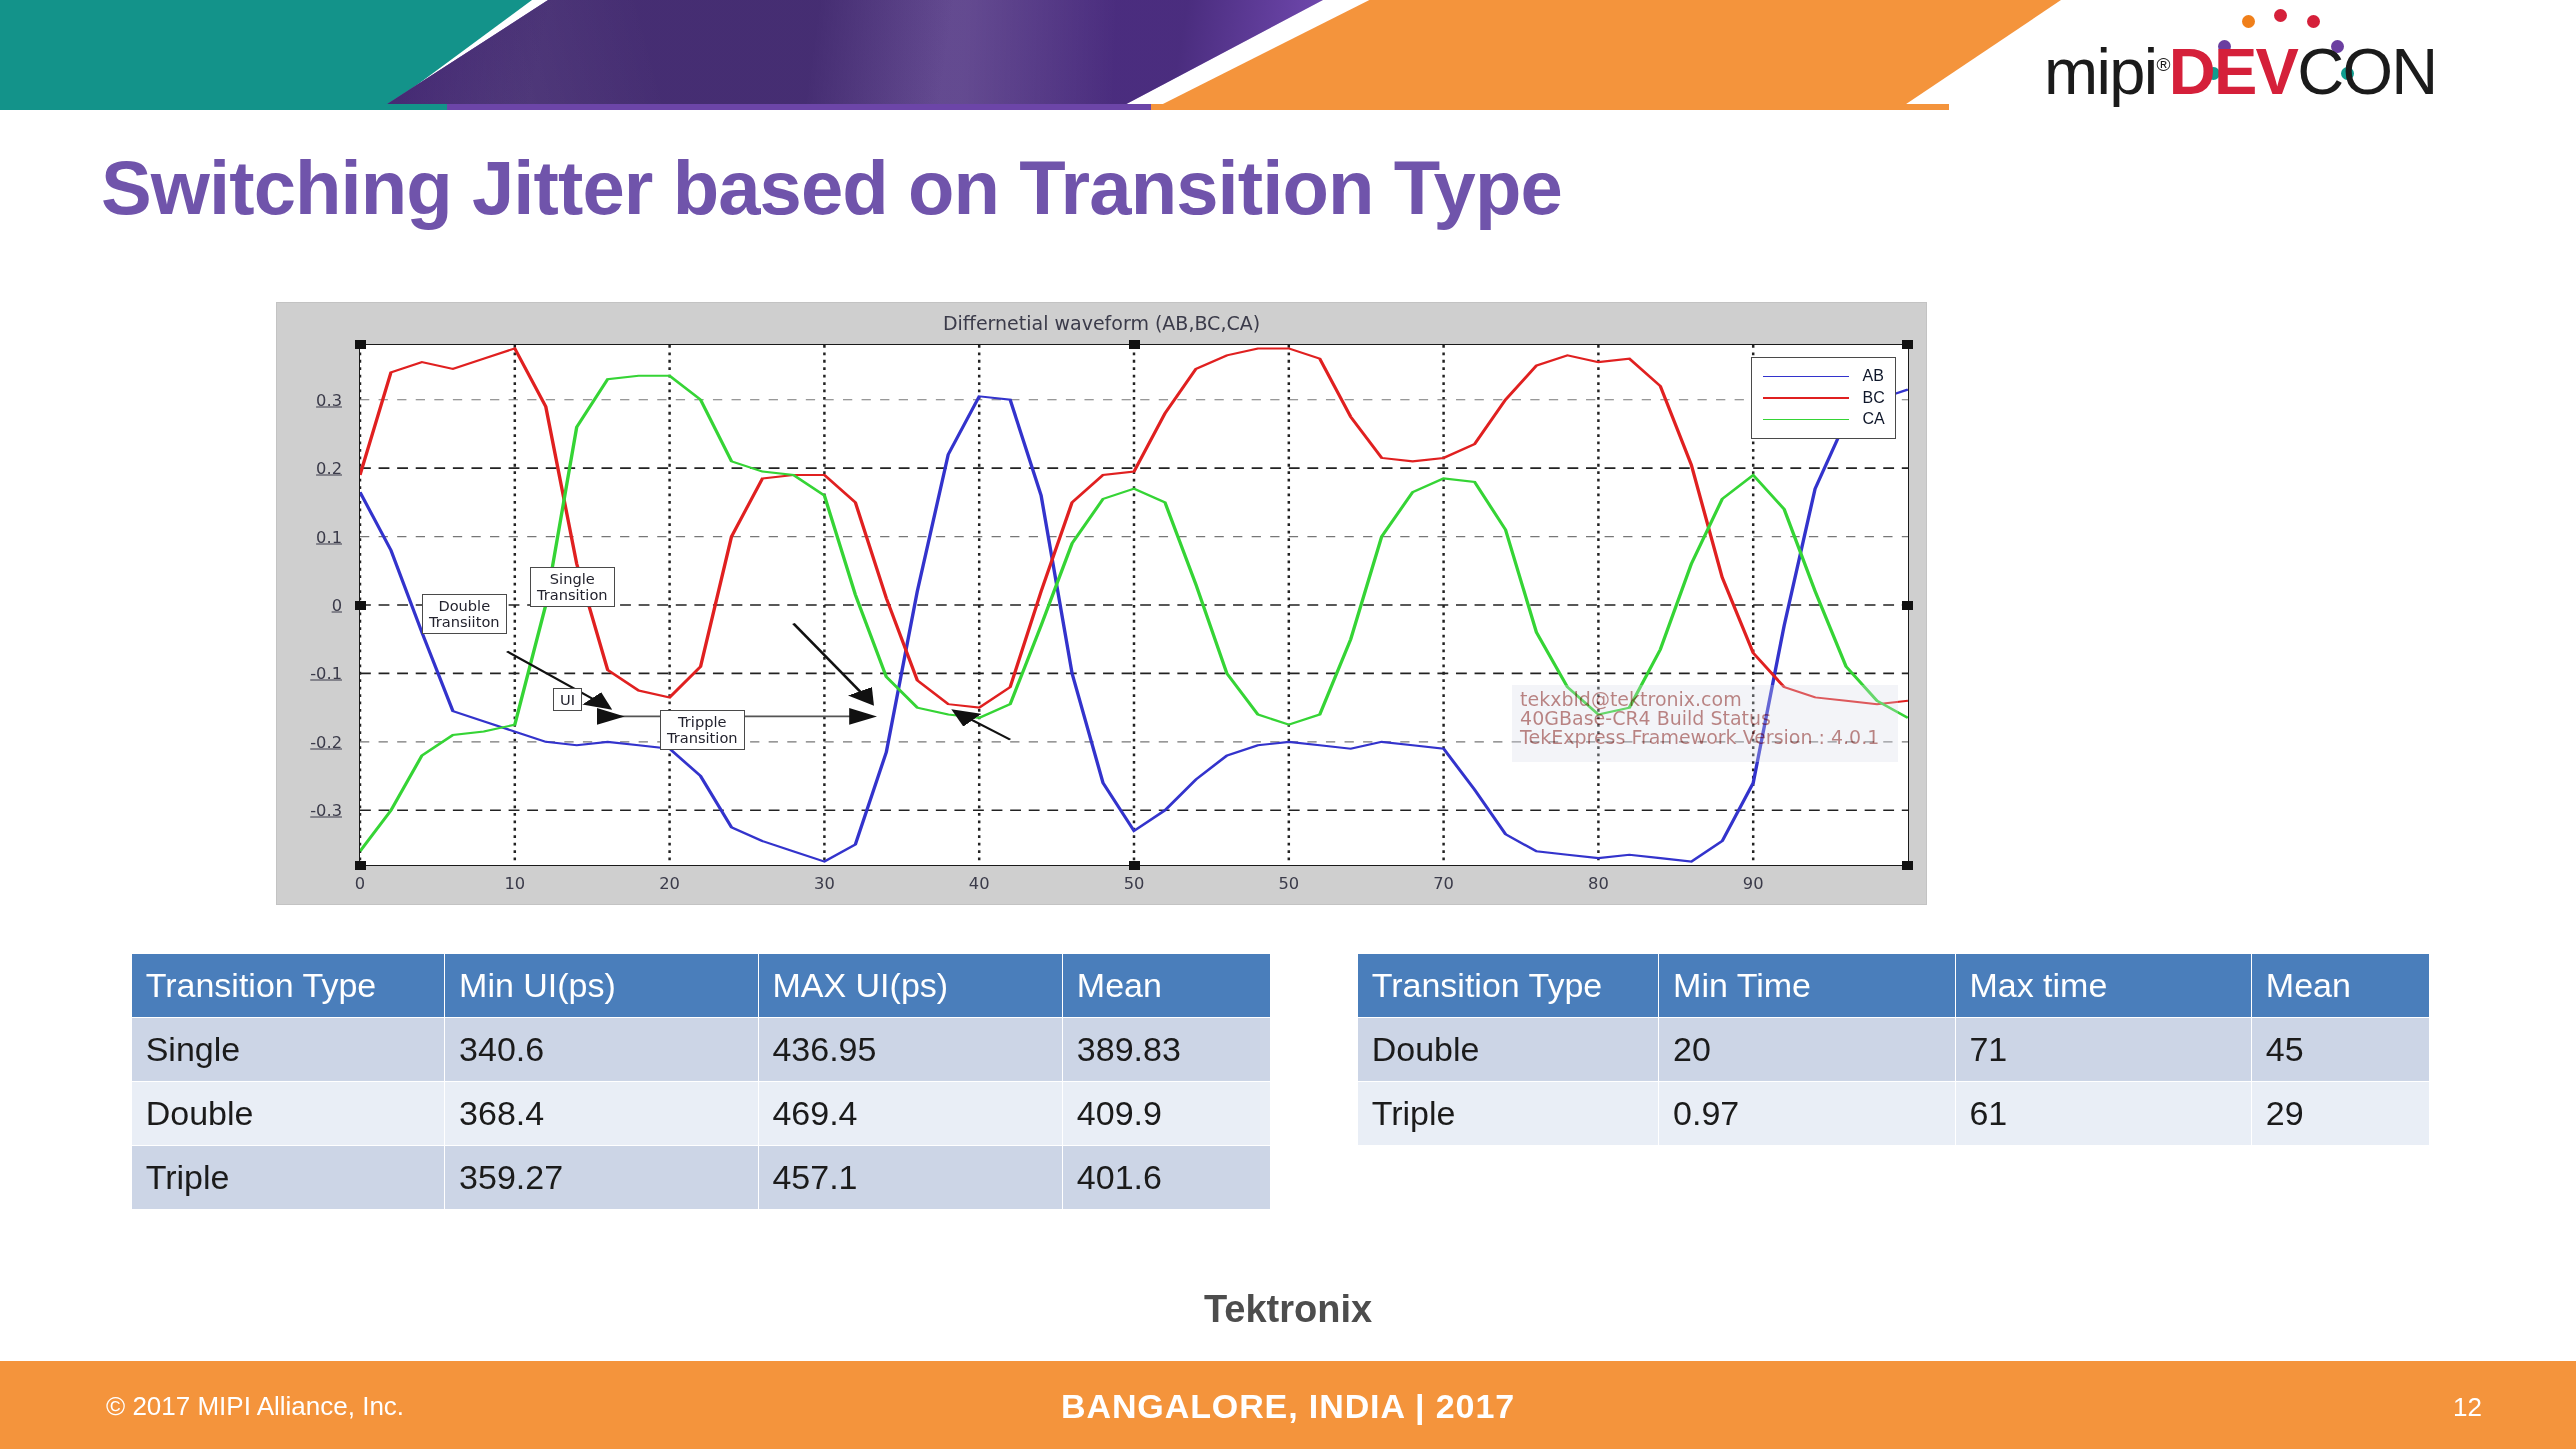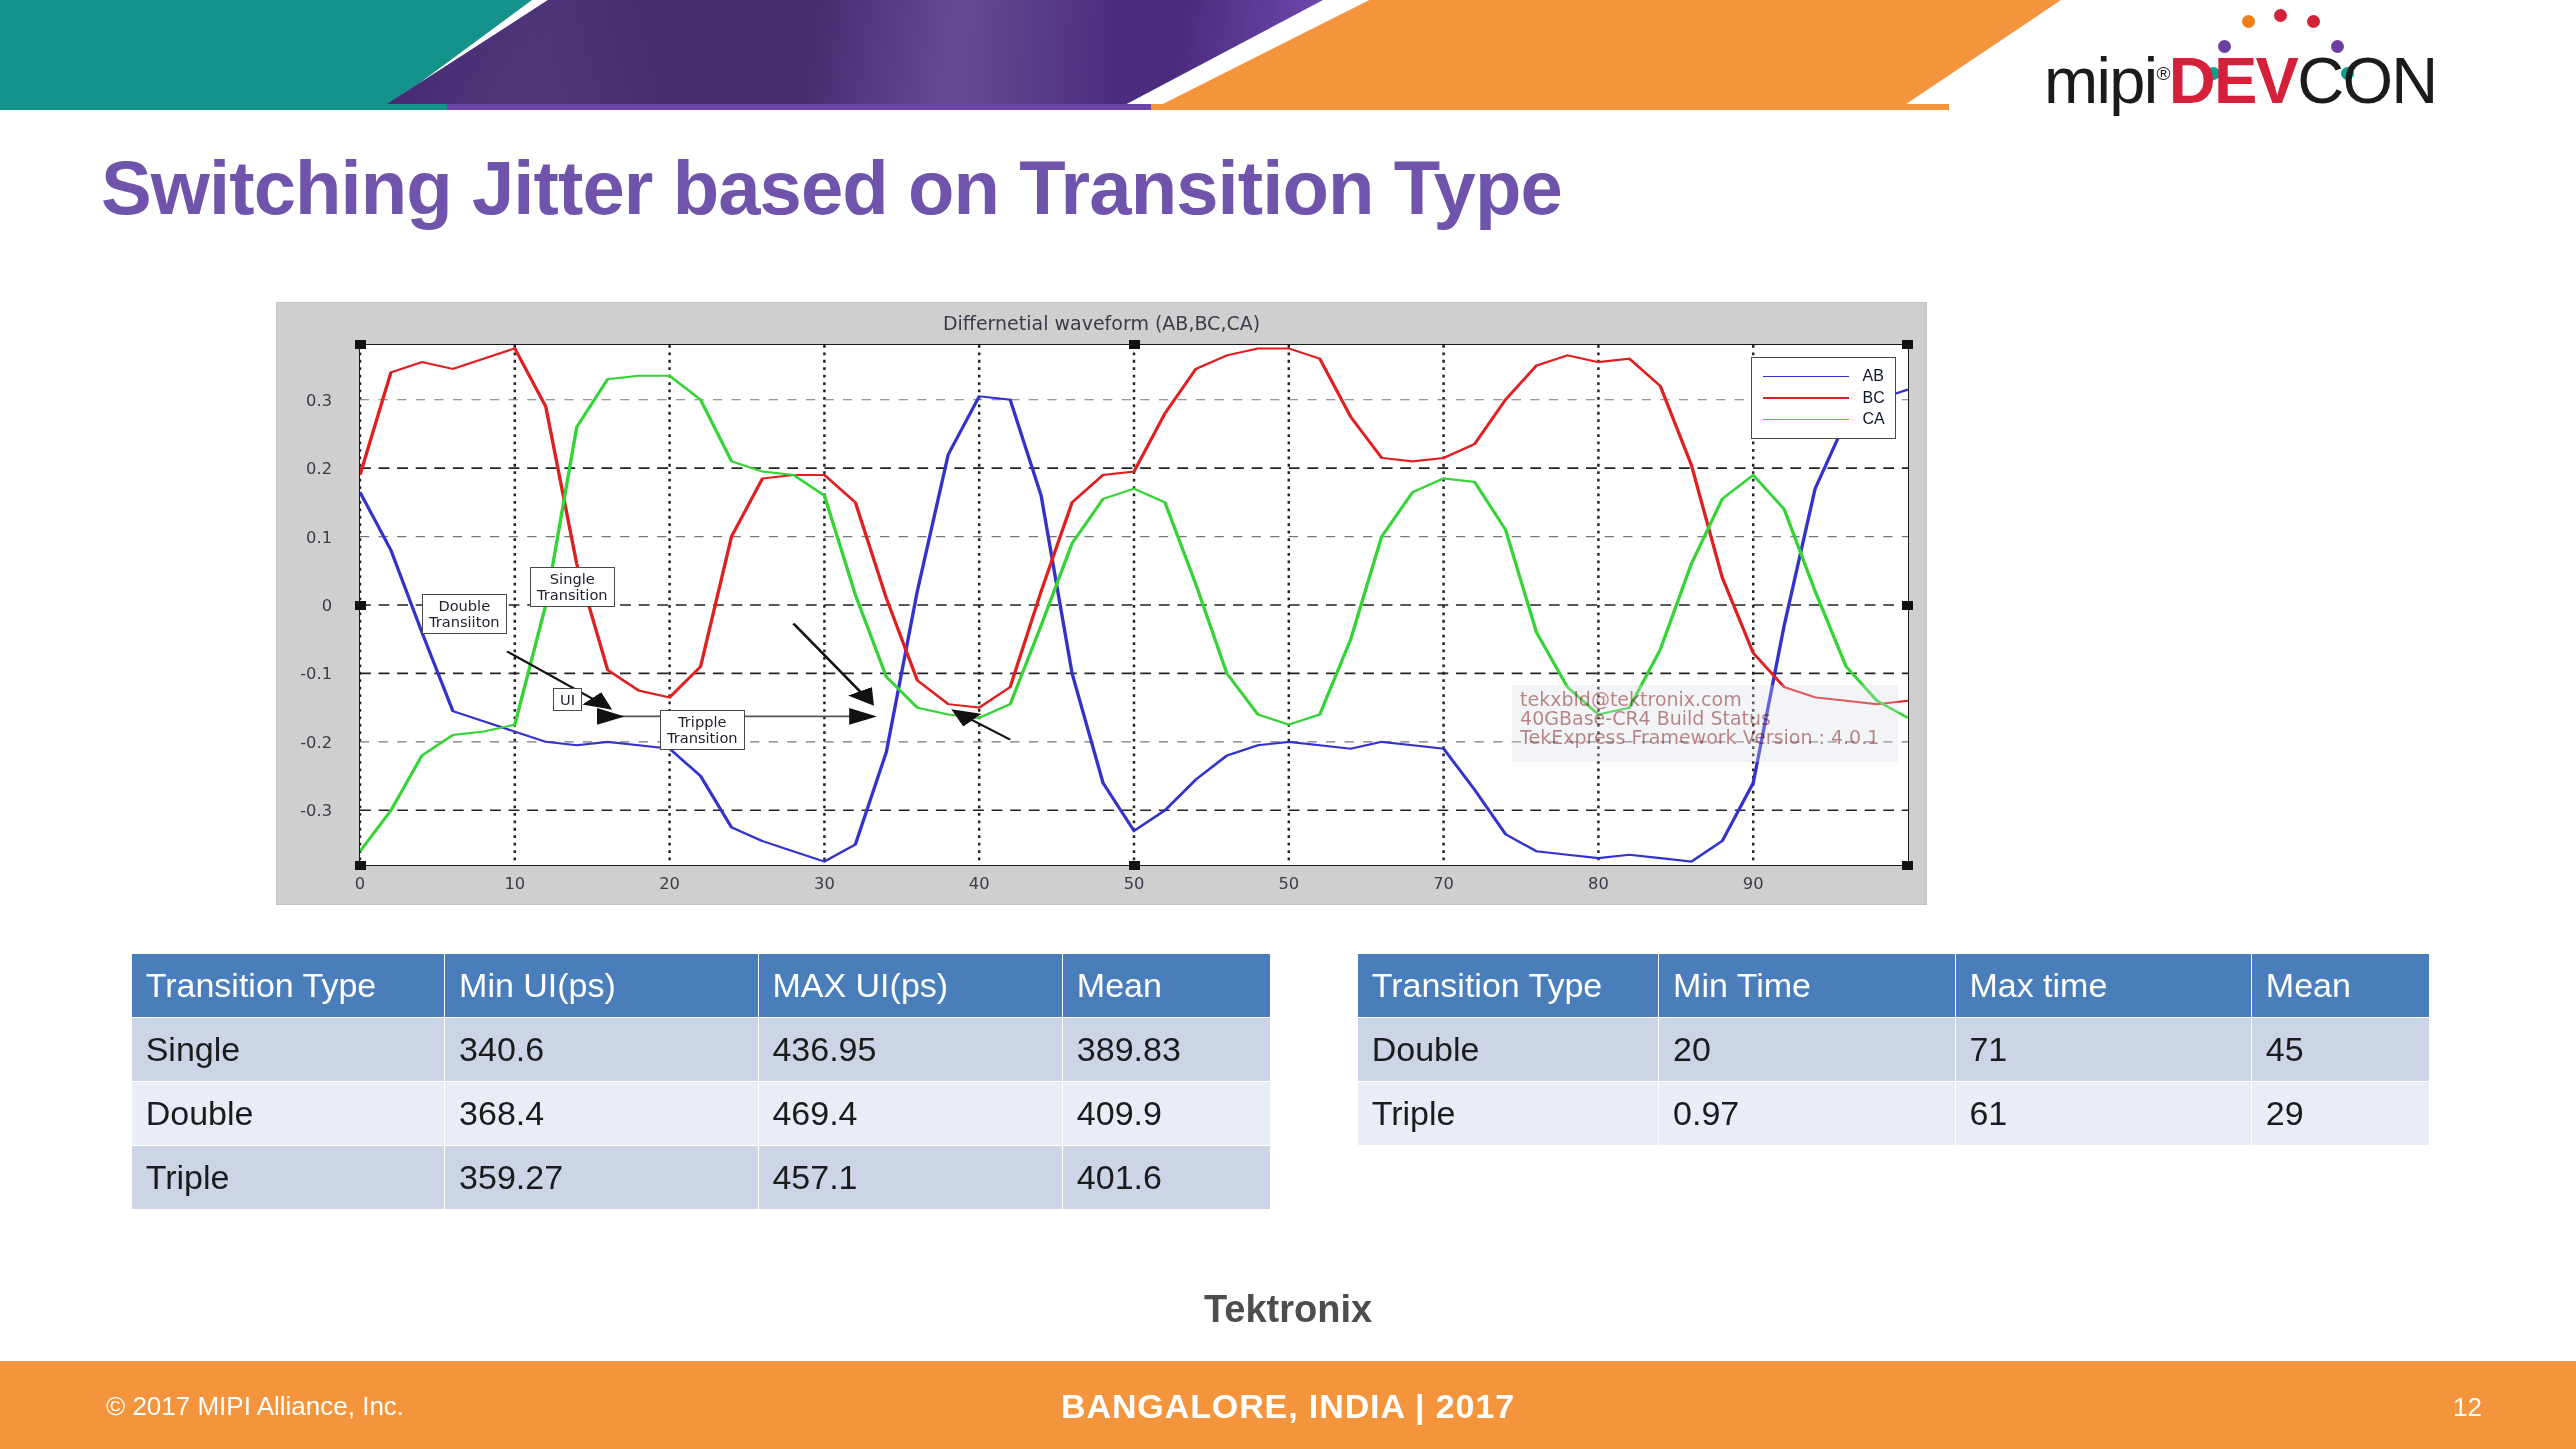--- a/index.html
+++ b/index.html
@@ -26,41 +26,41 @@
     clip-path:polygon(24% 0,100% 0,82% 100%,0 100%);}
   #band-baseline{left:0;top:104px;width:1949px;height:6px;background:#f4943c;}
   #band-baseline-teal{left:0;top:104px;width:447px;height:6px;background:#13938a;}
   #band-baseline-purple{left:447px;top:104px;width:704px;height:6px;background:#6c45a8;}
 
   
   #brand-logo{position:absolute;right:34px;top:6.9px;width:498px;height:94px;}
   #logo-dots{position:absolute;left:160px;top:1.7px;width:155px;height:45px;}
   #logo-dots span{position:absolute;width:13px;height:13px;border-radius:50%;}
   #logo-wordmark{position:absolute;left:0;top:24px;width:498px;
-    font-size:65px;font-weight:700;letter-spacing:-1.7px;line-height:85px;white-space:nowrap;}
+    font-size:65px;font-weight:700;letter-spacing:-1.7px;line-height:67px;white-space:nowrap;}
   #logo-mipi{color:#1b1b1b;font-weight:400;}
   #logo-reg{font-size:19px;vertical-align:super;color:#1b1b1b;font-weight:400;}
   #logo-dev{color:#d5203a;font-weight:800;}
   #logo-con{color:#1b1b1b;font-weight:400;}
 
   
   #page-title{position:absolute;left:101px;top:144px;width:2233px;
     font-size:76px;font-weight:700;color:#7054ab;letter-spacing:-0.9px;white-space:nowrap;}
 
   
   #chart-figure{position:absolute;left:276px;top:302px;width:1649px;height:601px;
     background:#cfcfcf;border:0.9px solid #c3c3c3;}
   #chart-title{position:absolute;left:0;top:8.6px;width:100%;text-align:center;
     font-size:19px;color:#3b3b4a;font-family:"DejaVu Sans",sans-serif;}
   #chart-plot{position:absolute;left:82px;top:41px;right:17px;bottom:38px;
     background:#ffffff;border:1.7px solid #1a1a1a;}
   #chart-svg{position:absolute;left:0;top:0;width:100%;height:100%;}
   .axis-tick-y{position:absolute;right:100%;transform:translateY(-50%);
-    margin-right:28px;font-size:16.3px;color:#3b3b4a;white-space:nowrap;
-    font-family:"DejaVu Sans",sans-serif;}
+    margin-right:18px;font-size:16.3px;color:#3b3b4a;white-space:nowrap;
+    font-family:"DejaVu Sans",sans-serif;text-decoration:underline;}
   .axis-tick-x{position:absolute;top:100%;transform:translateX(-50%);
     margin-top:8.6px;font-size:16.3px;color:#3b3b4a;font-family:"DejaVu Sans",sans-serif;}
   .handle{position:absolute;width:11px;height:9.4px;background:#111;}
   .annot-box{position:absolute;background:#fff;border:0.9px solid #4a4a4a;
     padding:2.6px 6px;font-size:14.6px;line-height:16.3px;color:#23232e;text-align:center;
     font-family:"DejaVu Sans",sans-serif;white-space:nowrap;}
   #chart-legend{position:absolute;right:12px;top:12px;background:#fff;
     border:0.9px solid #4a4a4a;padding:7.7px 10.3px;}
   .legend-row{display:flex;align-items:center;height:21.5px;}
   .legend-swatch{width:86px;height:1.7px;margin-right:13.7px;}

